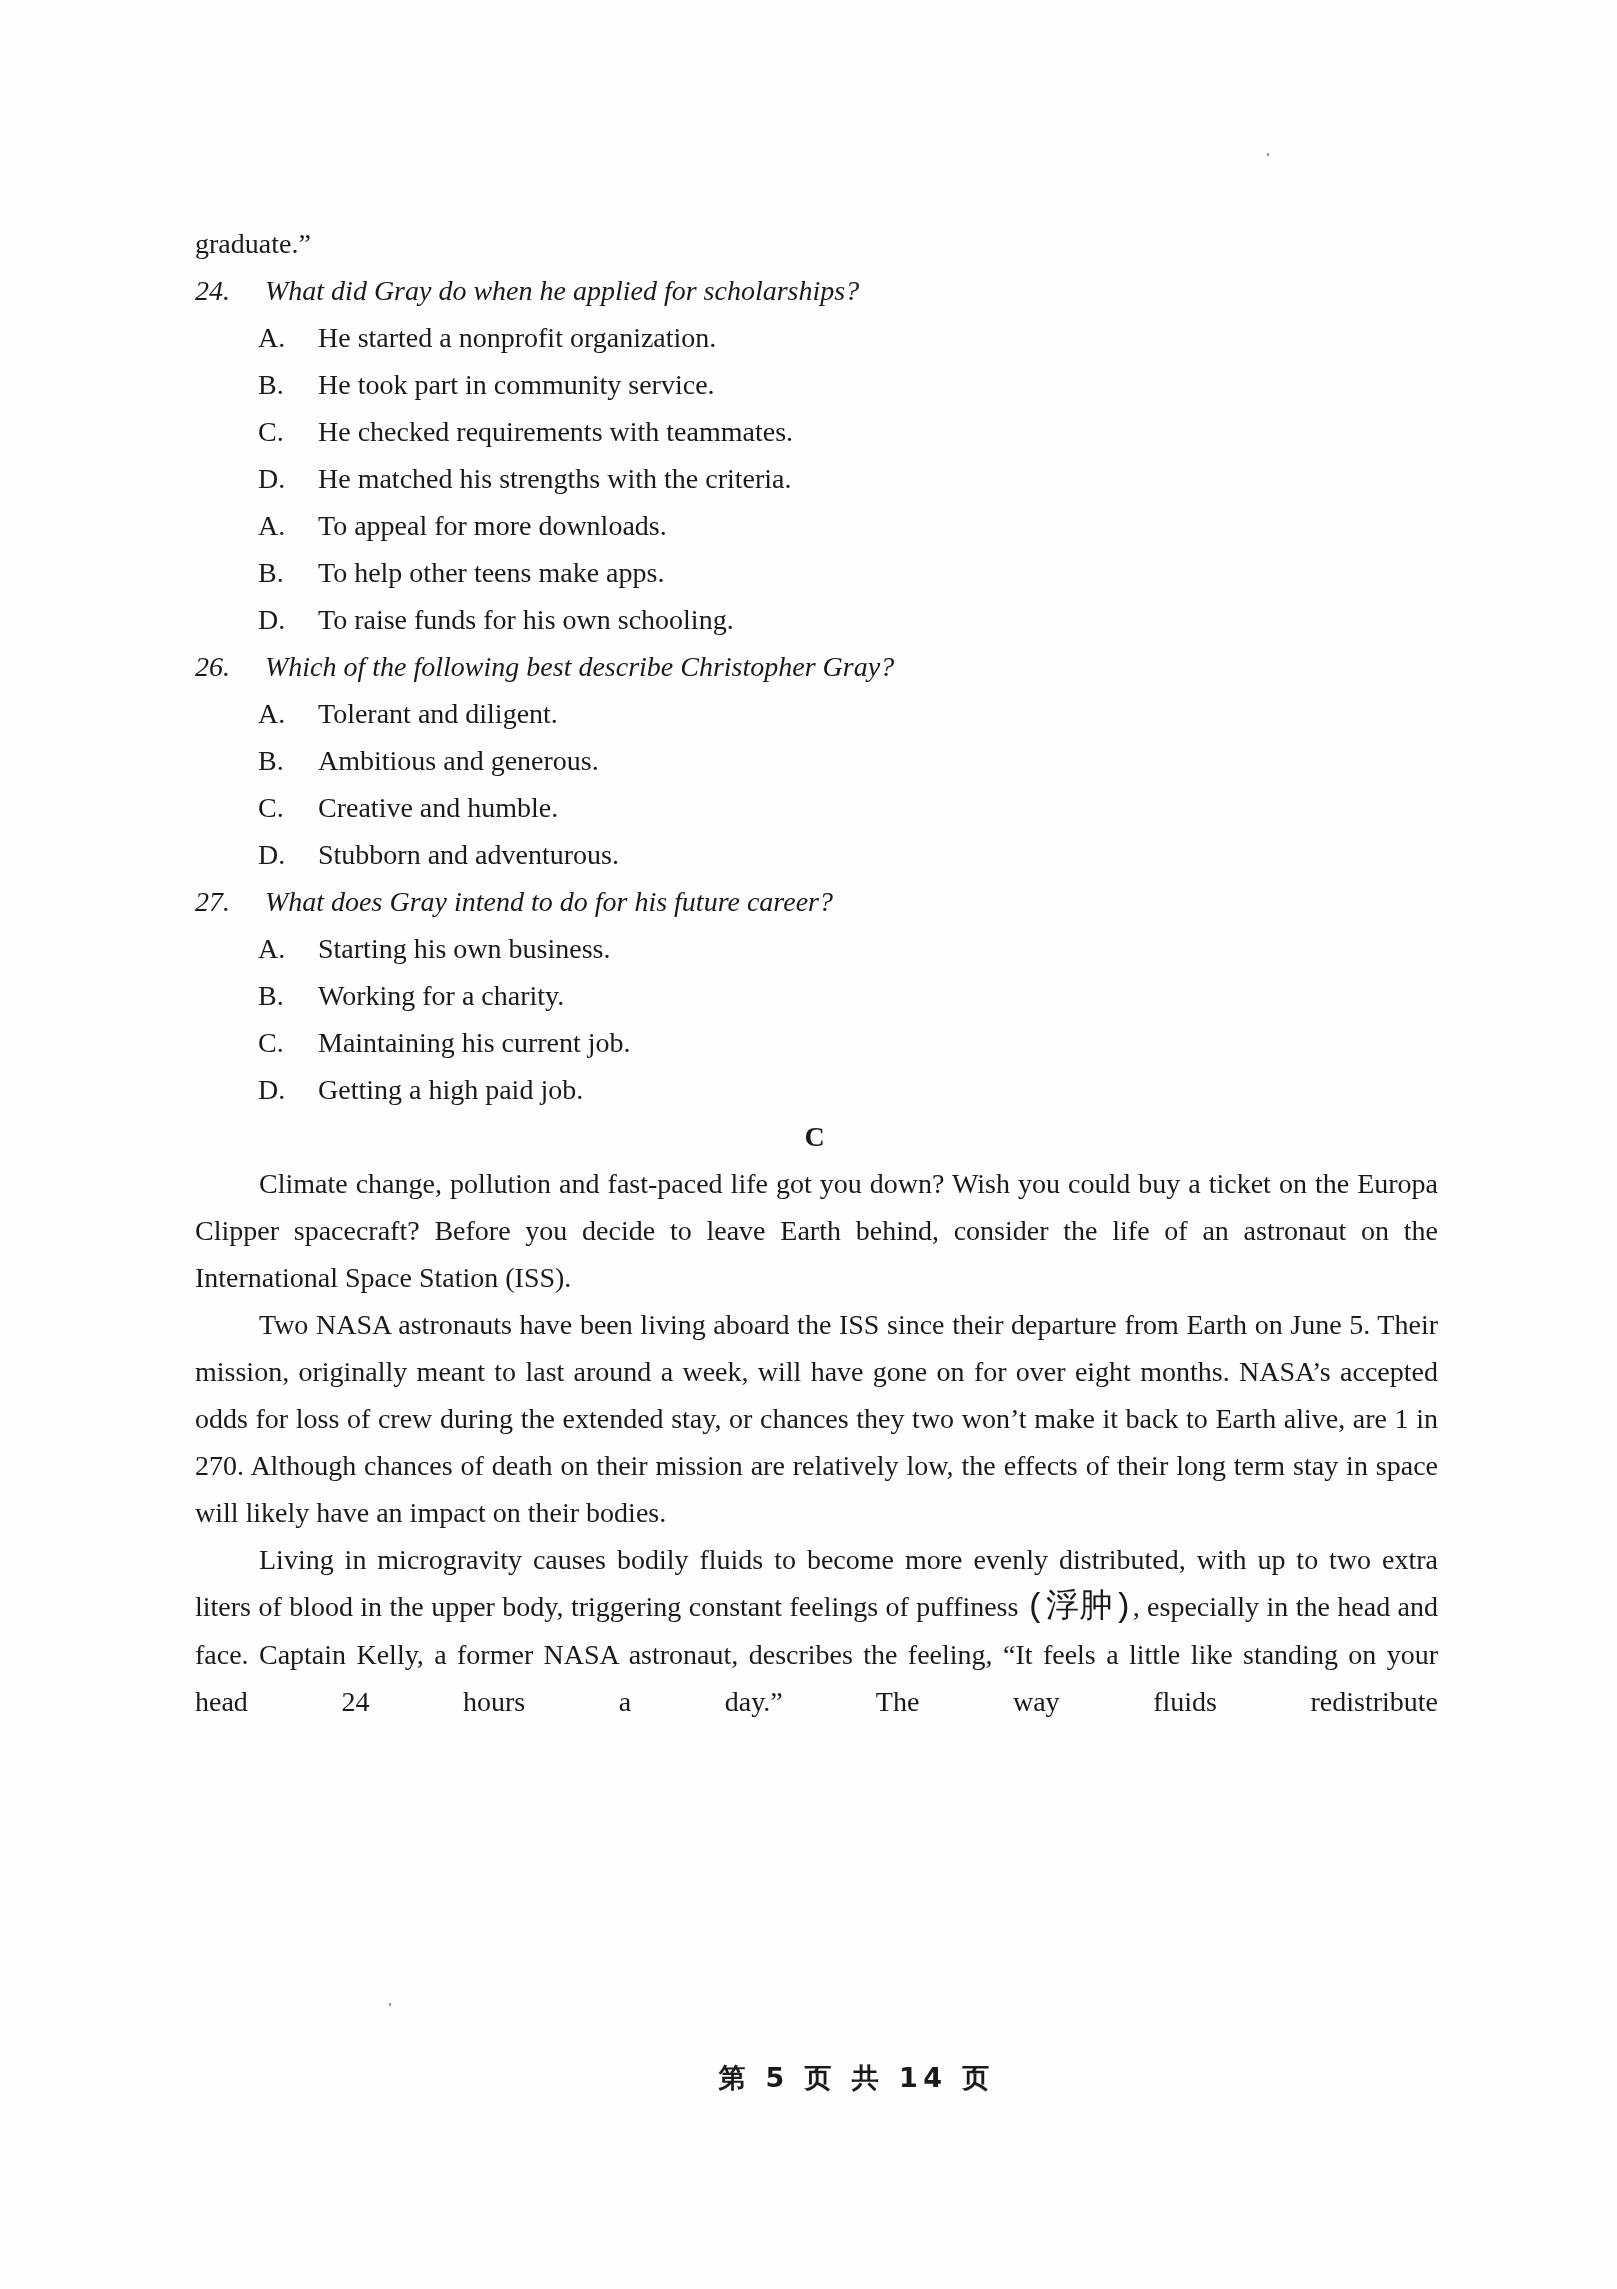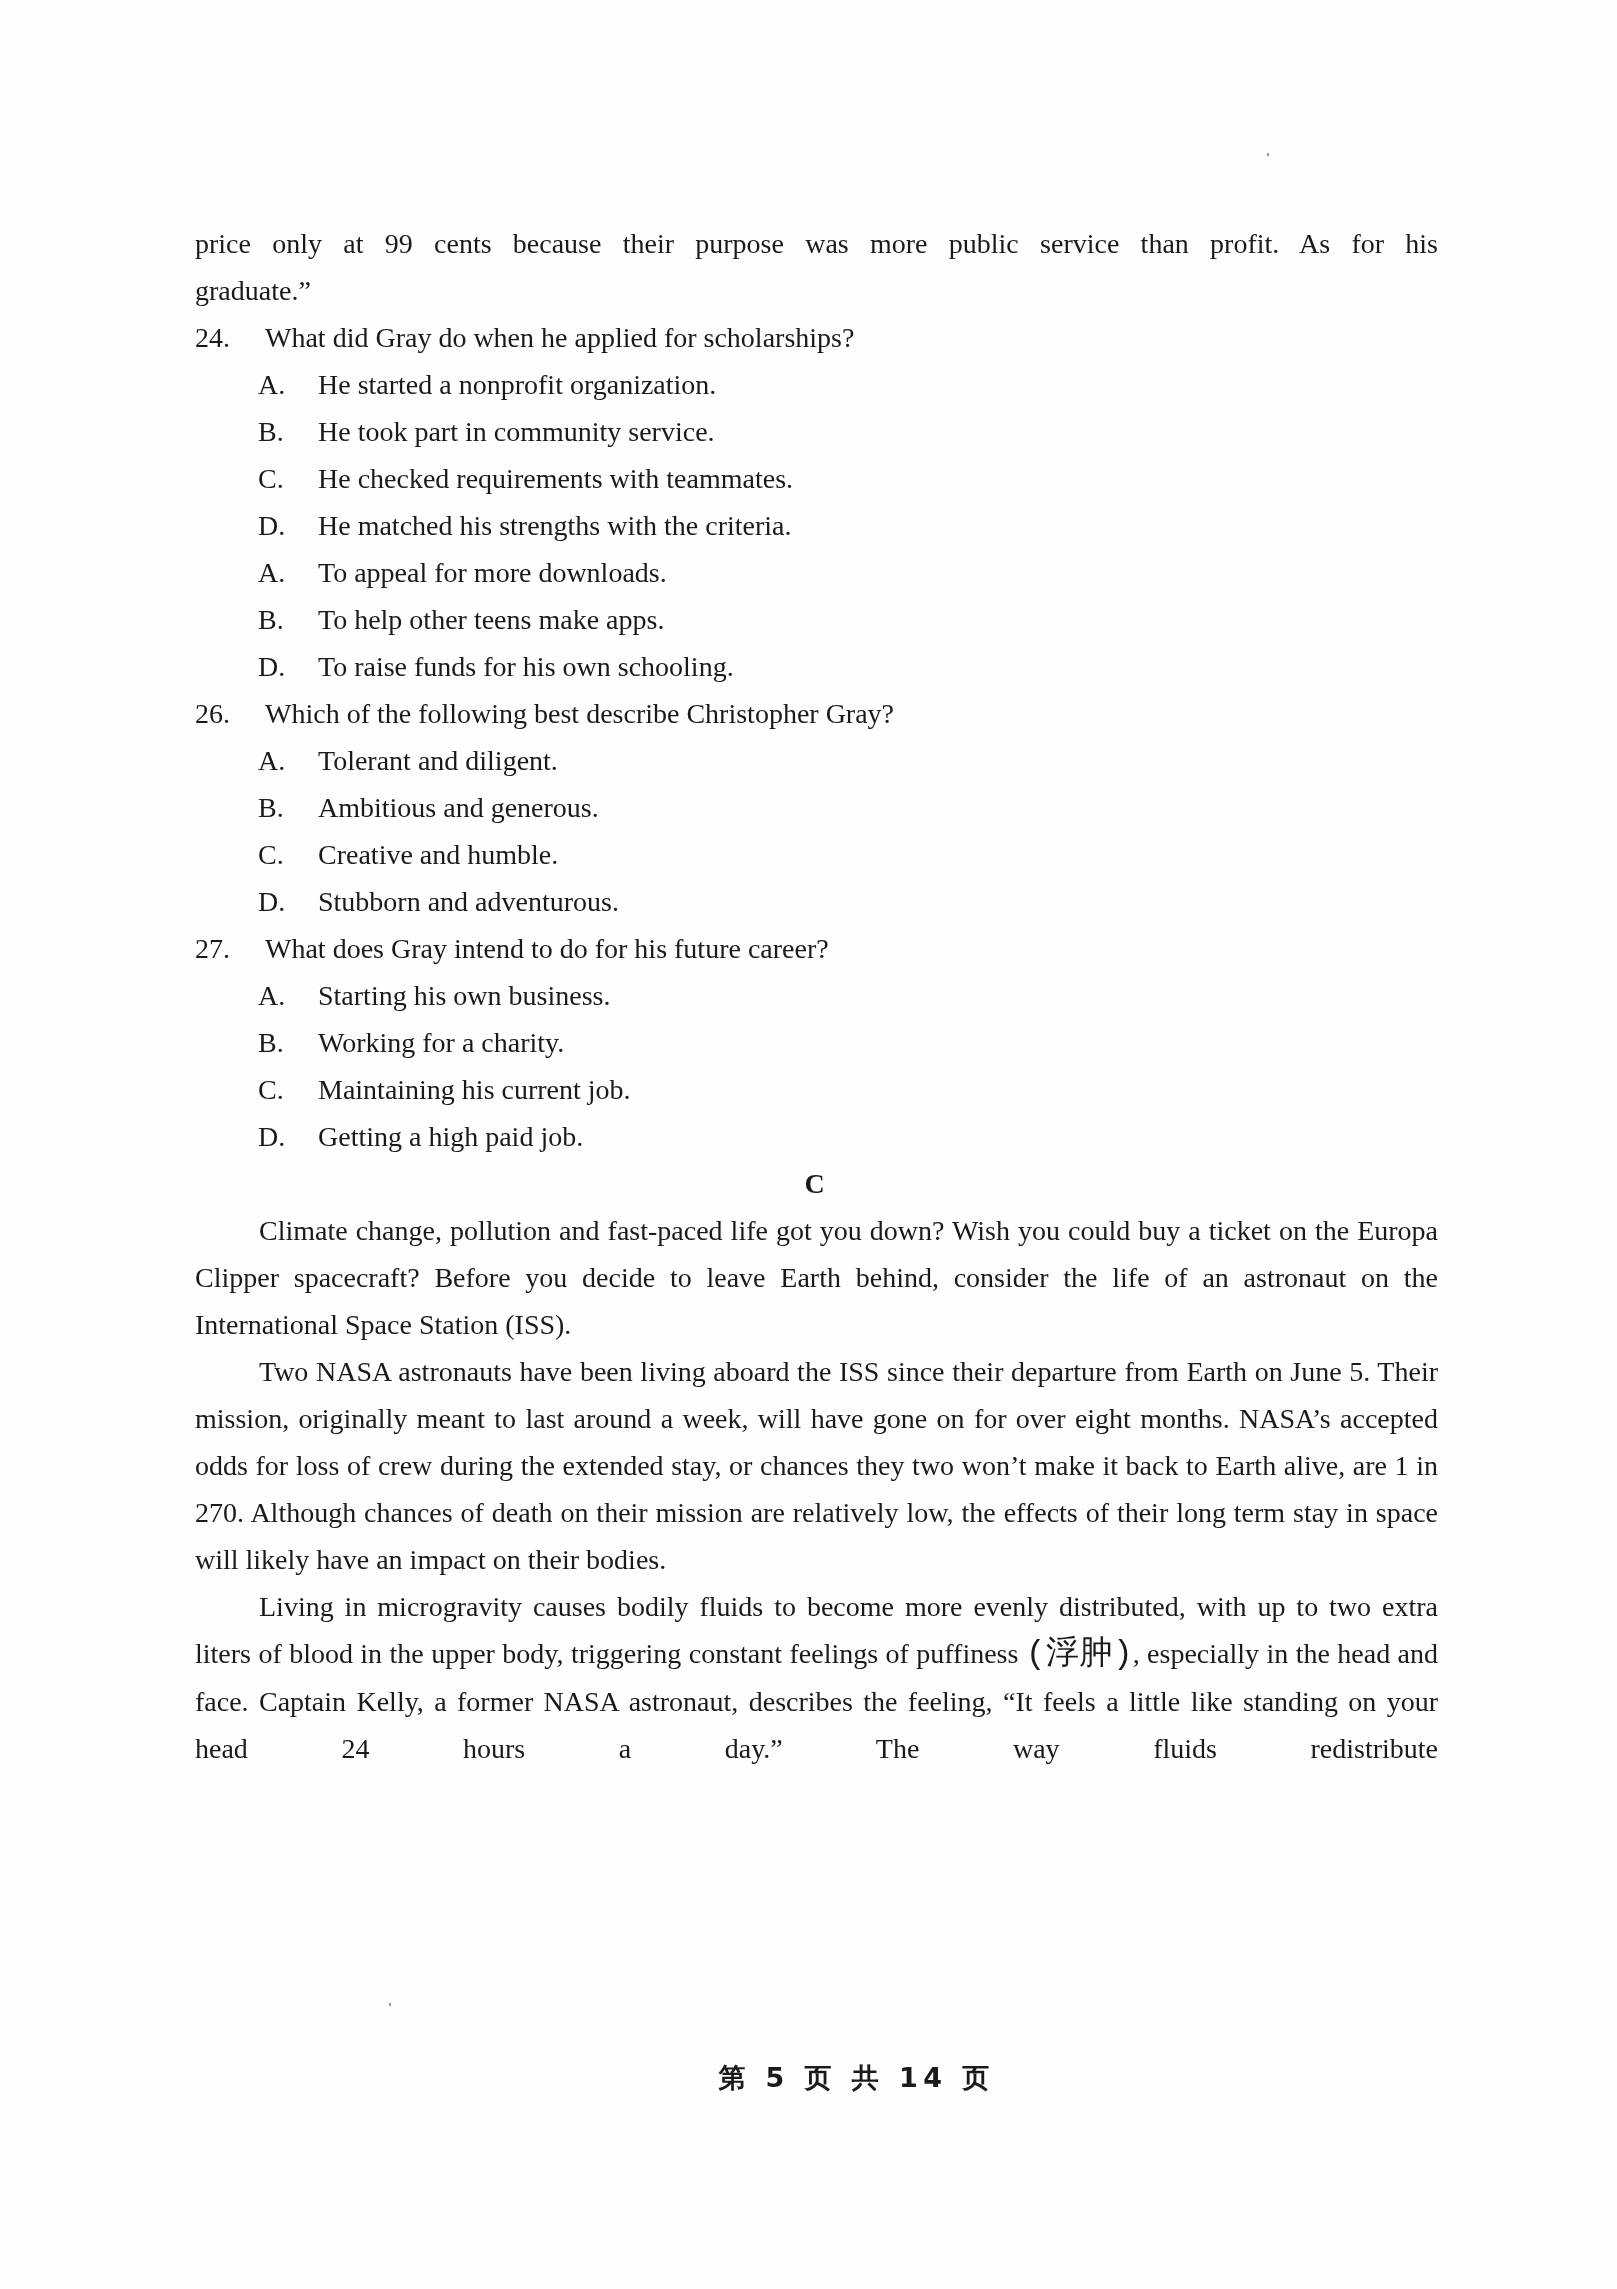--- a/index.html
+++ b/index.html
@@ -33,20 +33,21 @@
   .justify {
     text-align: justify;
     text-align-last: left;
     margin: 0;
   }
   .justify.full-last { text-align-last: justify; }
   .indent { text-indent: 64px; }
   .question {
     margin: 0;
     white-space: nowrap;
+    font-style: italic;
   }
   .qnum {
     display: inline-block;
     width: 70px;
   }
   .option {
     margin: 0 0 0 63px;
     white-space: nowrap;
   }
   .olet {
@@ -85,21 +86,20 @@
 <body>
 
 <div class="page">
 
   <span class="speck" style="left:1267px; top:153px;"></span>
   <span class="speck" style="left:389px; top:2003px;"></span>
 
   <div class="content">
 
     <div>
-      <p class="justify full-last">price only at 99 cents because their purpose was more public service than profit. As for his</p>
       <p class="justify">graduate.”</p>
     </div>
 
     <div>
       <p class="question">
         <span class="qnum">24.</span><span>What did Gray do when he applied for scholarships?</span>
       </p>
       <p class="option"><span class="olet">A.</span><span>He started a nonprofit organization.</span></p>
       <p class="option"><span class="olet">B.</span><span>He took part in community service.</span></p>
       <p class="option"><span class="olet">C.</span><span>He checked requirements with teammates.</span></p>

